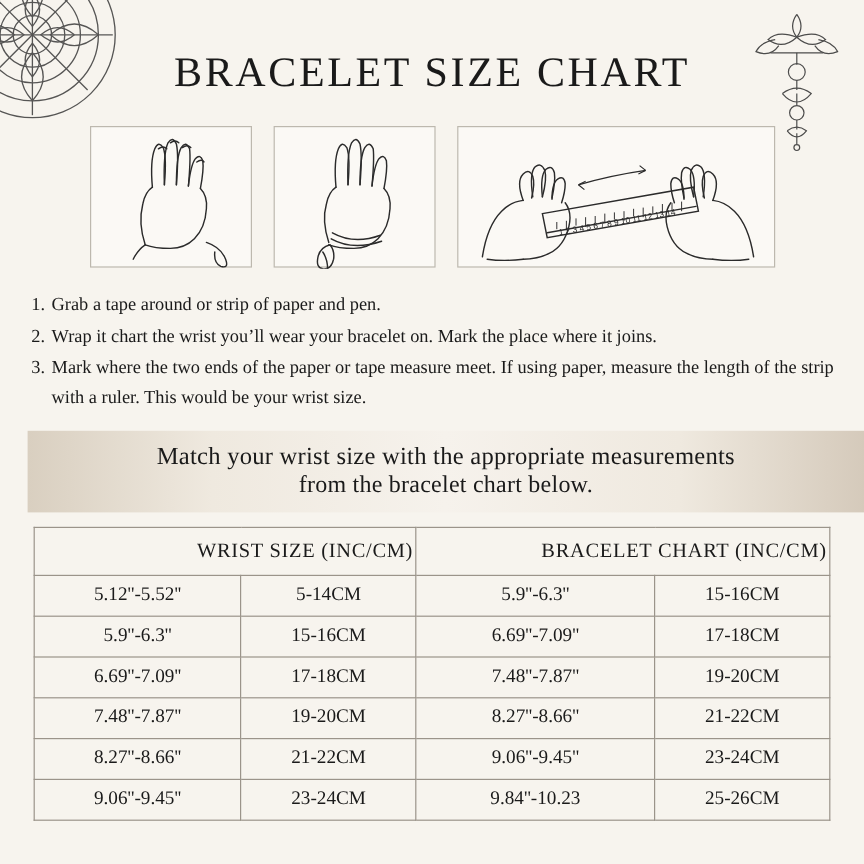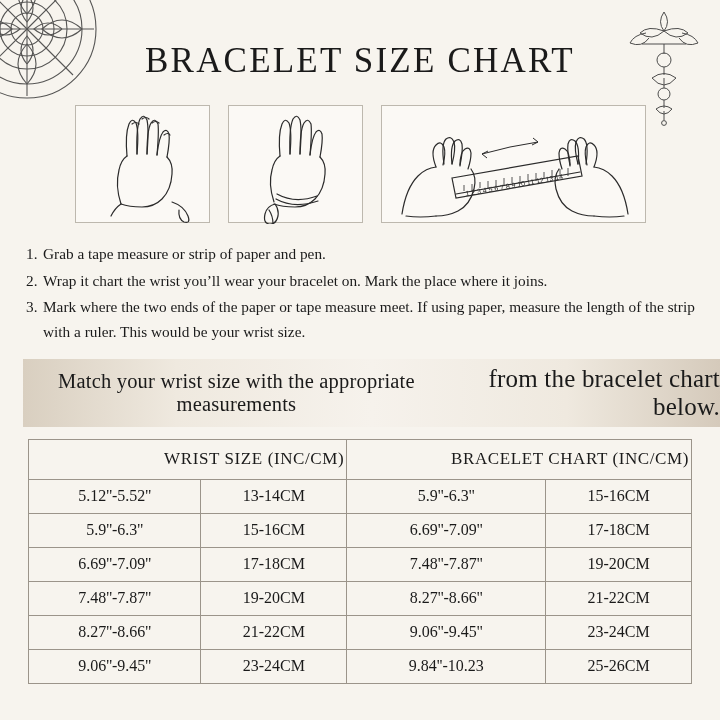--- a/index.html
+++ b/index.html
@@ -65,26 +65,26 @@
   }
   .step{display:flex;margin-bottom:2px;}
   .step .num{width:17px;flex:none;}
   .step .txt{flex:1;}
 
   
   .band{
     margin-top:14px;
     height:68px;
     background:linear-gradient(90deg,#d9cfc0 0%,#efe9df 22%,#f6f2ec 50%,#efe9df 78%,#d5cabb 100%);
-    display:flex;align-items:center;justify-content:center;
+    display:flex;flex-direction:column;align-items:center;justify-content:center;
     text-align:center;
     margin-left:23px;
   }
   .band-l1{font-size:20.5px;letter-spacing:.2px;}
-  .band-l2{font-size:25px;letter-spacing:.2px;text-align:right;}
+  .band-l2{font-size:20px;letter-spacing:.2px;text-align:right;}
 
   
   table.size{
     width:664px;margin:12px auto 0;
     border-collapse:collapse;
     font-size:16px;
     background:transparent;
   }
   table.size th,table.size td{
     border:1px solid #9b948a;
@@ -249,21 +249,21 @@
           <path d="M100 48 l6 -3 M100 48 l5 4"></path>
           <path d="M156 36 l-6 3 M156 36 l-5 -4"></path>
         </g>
       </svg>
     </div>
   </div>
 
   <div class="steps">
     <div class="step">
       <span class="num">1.</span>
-      <span class="txt">Grab a tape measure or strip of paper and pen.</span>
+      <span class="txt">Grab a tape around or strip of paper and pen.</span>
     </div>
     <div class="step">
       <span class="num">2.</span>
       <span class="txt">Wrap it chart the wrist you’ll wear your bracelet on. Mark the place where it joins.</span>
     </div>
     <div class="step">
       <span class="num">3.</span>
       <span class="txt">Mark where the two ends of the paper or tape measure meet. If using paper, measure the length of the strip with a ruler. This would be your wrist size.</span>
     </div>
   </div>
@@ -276,21 +276,21 @@
   <table class="size">
     <thead>
       <tr>
         <th class="c1 hdr-sp" colspan="2">WRIST SIZE (INC/CM)</th>
         <th class="c3 hdr-sp" colspan="2">BRACELET CHART  (INC/CM)</th>
       </tr>
     </thead>
     <tbody>
       <tr>
         <td class="c1">5.12''-5.52''</td>
-        <td class="c2">13-14CM</td>
+        <td class="c2">5-14CM</td>
         <td class="c3">5.9''-6.3''</td>
         <td class="c4">15-16CM</td>
       </tr>
       <tr>
         <td class="c1">5.9''-6.3''</td>
         <td class="c2">15-16CM</td>
         <td class="c3">6.69''-7.09''</td>
         <td class="c4">17-18CM</td>
       </tr>
       <tr>

